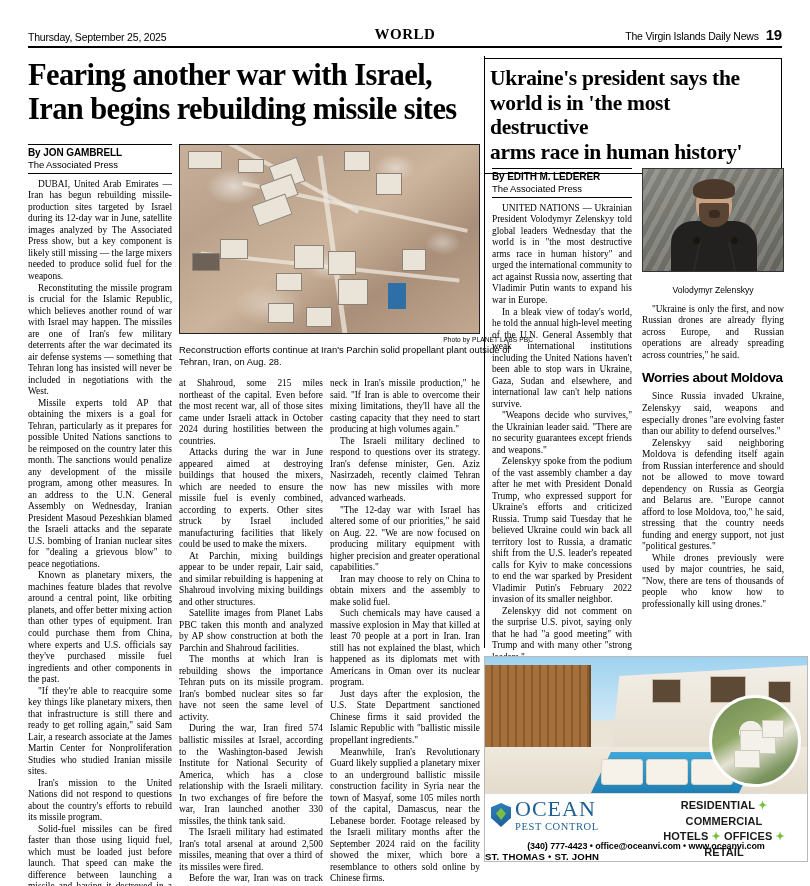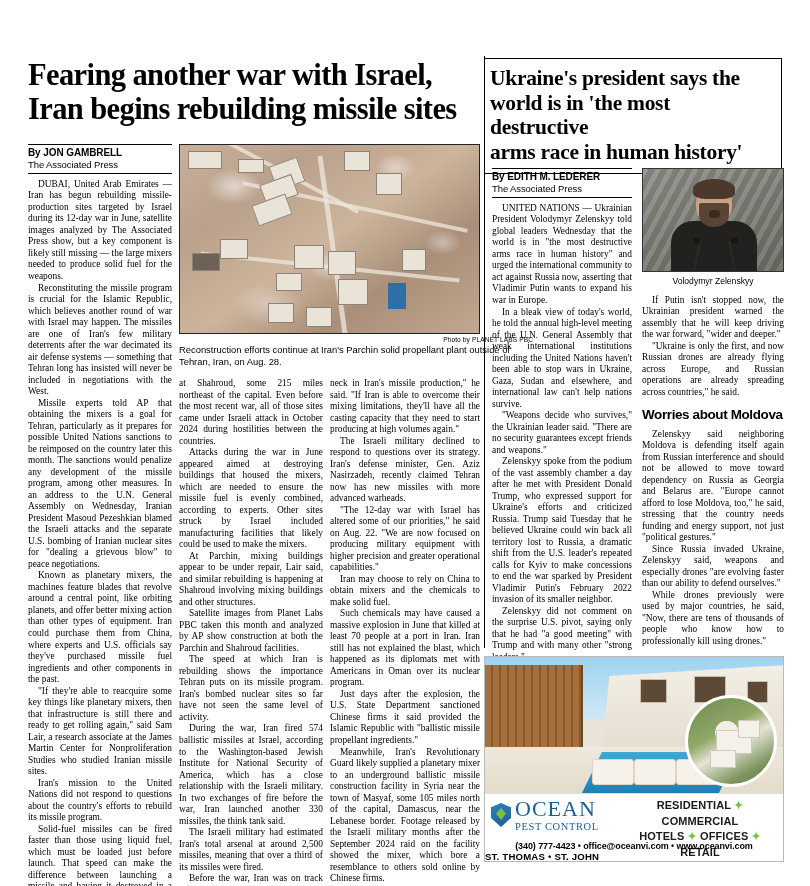--- a/index.html
+++ b/index.html
@@ -182,27 +182,27 @@
   }
   .mug .mic.a { left: 53px; transform: rotate(12deg); }
   .mug .mic.b { left: 88px; transform: rotate(-12deg); }
   .mug .micball {
     position: absolute; width: 7px; height: 7px; background: #17170f; border-radius: 50%; top: 68px;
   }
   .mug .micball.a { left: 50px; }
   .mug .micball.b { left: 88px; }
   .mug-caption {
     font-family: "Liberation Sans", sans-serif;
-    font-size: 8.6px; text-align: center; margin-top: 4px; margin-bottom: 8px;
+    font-size: 8.6px; text-align: center; margin-top: 13px; margin-bottom: 8px;
   }
 
   
   .ad {
     position: absolute; left: 484px; top: 656px;
-    width: 300px; height: 206px;
+    width: 324px; height: 206px;
     border: 1px solid #b9b9b9;
     overflow: hidden; background: #fff;
   }
   .ad-photo {
     position: relative; width: 100%; height: 136px; overflow: hidden;
     background: linear-gradient(180deg,#9fd2ef 0%, #cfe8f6 46%, #e9e3d6 47%, #ece6da 100%);
   }
   .ad-villa {
     position: absolute; right: 0; top: 0; width: 62%; height: 100%;
     background: linear-gradient(180deg,#f4f0e8 0%, #e7e0d3 60%, #ddd5c6 100%);
@@ -285,20 +285,28 @@
     position: absolute; left: 0; right: 0; bottom: 1px;
     font-family: "Liberation Sans", sans-serif;
     font-weight: bold; font-size: 9.6px; letter-spacing: 0.2px;
   }
 </style>
 </head>
 <body>
 
 <div class="page">
 
+  <div class="masthead">
+    <div class="mast-date">Thursday, September 25, 2025</div>
+    <div class="mast-center">WORLD</div>
+    <div class="mast-right">
+      <span>The Virgin Islands Daily News</span>
+      <span class="mast-page">19</span>
+    </div>
+  </div>
 
   <div class="left-article">
     <h1 class="headline">
       <span>Fearing another war with Israel,</span>
       <span class="l2">Iran begins rebuilding missile sites</span>
     </h1>
   </div>
 
   <div class="left-body">
 
@@ -343,33 +351,33 @@
       <p>Iran's mission to the United Nations did not respond to questions about the country's efforts to rebuild its missile program.</p>
       <p>Solid-fuel missiles can be fired faster than those using liquid fuel, which must be loaded just before launch. That speed can make the difference between launching a missile and having it destroyed in a launcher — something that happened during the war with Israel.</p>
 
     </div>
 
     <div class="lcol2 col">
       <p class="noindent">at Shahroud, some 215 miles northeast of the capital. Even before the most recent war, all of those sites came under Israeli attack in October 2024 during hostilities between the countries.</p>
       <p>Attacks during the war in June appeared aimed at destroying buildings that housed the mixers, which are needed to ensure the missile fuel is evenly combined, according to experts. Other sites struck by Israel included manufacturing facilities that likely could be used to make the mixers.</p>
       <p>At Parchin, mixing buildings appear to be under repair, Lair said, and similar rebuilding is happening at Shahroud involving mixing buildings and other structures.</p>
       <p>Satellite images from Planet Labs PBC taken this month and analyzed by AP show construction at both the Parchin and Shahroud facilities.</p>
-      <p>The speed at which Iran is rebuilding shows the importance Tehran puts on its missile program. Iran's bombed nuclear sites so far have not seen the same level of activity.</p>
+      <p>The months at which Iran is rebuilding shows the importance Tehran puts on its missile program. Iran's bombed nuclear sites so far have not seen the same level of activity.</p>
       <p>During the war, Iran fired 574 ballistic missiles at Israel, according to the Washington-based Jewish Institute for National Security of America, which has a close relationship with the Israeli military. In two exchanges of fire before the war, Iran launched another 330 missiles, the think tank said.</p>
       <p>The Israeli military had estimated Iran's total arsenal at around 2,500 missiles, meaning that over a third of its missiles were fired.</p>
       <p>Before the war, Iran was on track to be able to produce more than 200 solid-fuel missiles a month, said Carl Parkin, a summer fellow at the James Martin Center. That drew Israeli strikes to missile-building facilities.</p>
 
     </div>
 
     <div class="lcol3 col">
       <p class="noindent">neck in Iran's missile production," he said. "If Iran is able to overcome their mixing limitations, they'll have all the casting capacity that they need to start producing at high volumes again."</p>
       <p>The Israeli military declined to respond to questions over its strategy. Iran's defense minister, Gen. Aziz Nasirzadeh, recently claimed Tehran now has new missiles with more advanced warheads.</p>
       <p>"The 12-day war with Israel has altered some of our priorities," he said on Aug. 22. "We are now focused on producing military equipment with higher precision and greater operational capabilities."</p>
-      <p>Iran may choose to rely on China to obtain mixers and the chemicals to make solid fuel.</p>
-      <p>Such chemicals may have caused a massive explosion in June that killed at least 70 people at a port in Iran. Iran still has not explained the blast, which happened as its diplomats met with Americans in Oman over its nuclear program.</p>
+      <p>Iran may choose to rely on China to obtain mixers and the assembly to make solid fuel.</p>
+      <p>Such chemicals may have caused a massive explosion in May that killed at least 70 people at a port in Iran. Iran still has not explained the blast, which happened as its diplomats met with Americans in Oman over its nuclear program.</p>
       <p>Just days after the explosion, the U.S. State Department sanctioned Chinese firms it said provided the Islamic Republic with "ballistic missile propellant ingredients."</p>
       <p>Meanwhile, Iran's Revolutionary Guard likely supplied a planetary mixer to an underground ballistic missile construction facility in Syria near the town of Masyaf, some 105 miles north of the capital, Damascus, near the Lebanese border. Footage released by the Israeli military months after the September 2024 raid on the facility showed the mixer, which bore a resemblance to others sold online by Chinese firms.</p>
     </div>
   </div>
 
   <div class="vdivide"></div>
 
   <div class="right-article">
     <div class="right-headline-box">
       <h2 class="right-headline">
@@ -401,25 +409,24 @@
         <div class="head"></div>
         <div class="hair"></div>
         <div class="beard"></div>
         <div class="mouth"></div>
         <div class="mic a"></div>
         <div class="mic b"></div>
         <div class="micball a"></div>
         <div class="micball b"></div>
       </div>
       <div class="mug-caption">Volodymyr Zelenskyy</div>
-      <p>If Putin isn't stopped now, the Ukrainian president warned the assembly that he will keep driving the war forward, "wider and deeper."</p>
       <p>"Ukraine is only the first, and now Russian drones are already flying across Europe, and Russian operations are already spreading across countries," he said.</p>
       <div class="subhead">Worries about Moldova</div>
+      <p>Since Russia invaded Ukraine, Zelenskyy said, weapons and especially drones "are evolving faster than our ability to defend ourselves."</p>
       <p>Zelenskyy said neighboring Moldova is defending itself again from Russian interference and should not be allowed to move toward dependency on Russia as Georgia and Belarus are. "Europe cannot afford to lose Moldova, too," he said, stressing that the country needs funding and energy support, not just "political gestures."</p>
-      <p>Since Russia invaded Ukraine, Zelenskyy said, weapons and especially drones "are evolving faster than our ability to defend ourselves."</p>
       <p>While drones previously were used by major countries, he said, "Now, there are tens of thousands of people who know how to professionally kill using drones."</p>
     </div>
   </div>
 
   <div class="ad">
     <div class="ad-photo">
       <div class="ad-villa"></div>
       <div class="ad-window" style="left:52%;top:16%;width:9%;height:18%;"></div>
       <div class="ad-window" style="left:70%;top:14%;width:11%;height:20%;"></div>
       <div class="ad-window" style="left:88%;top:18%;width:7%;height:16%;"></div>

